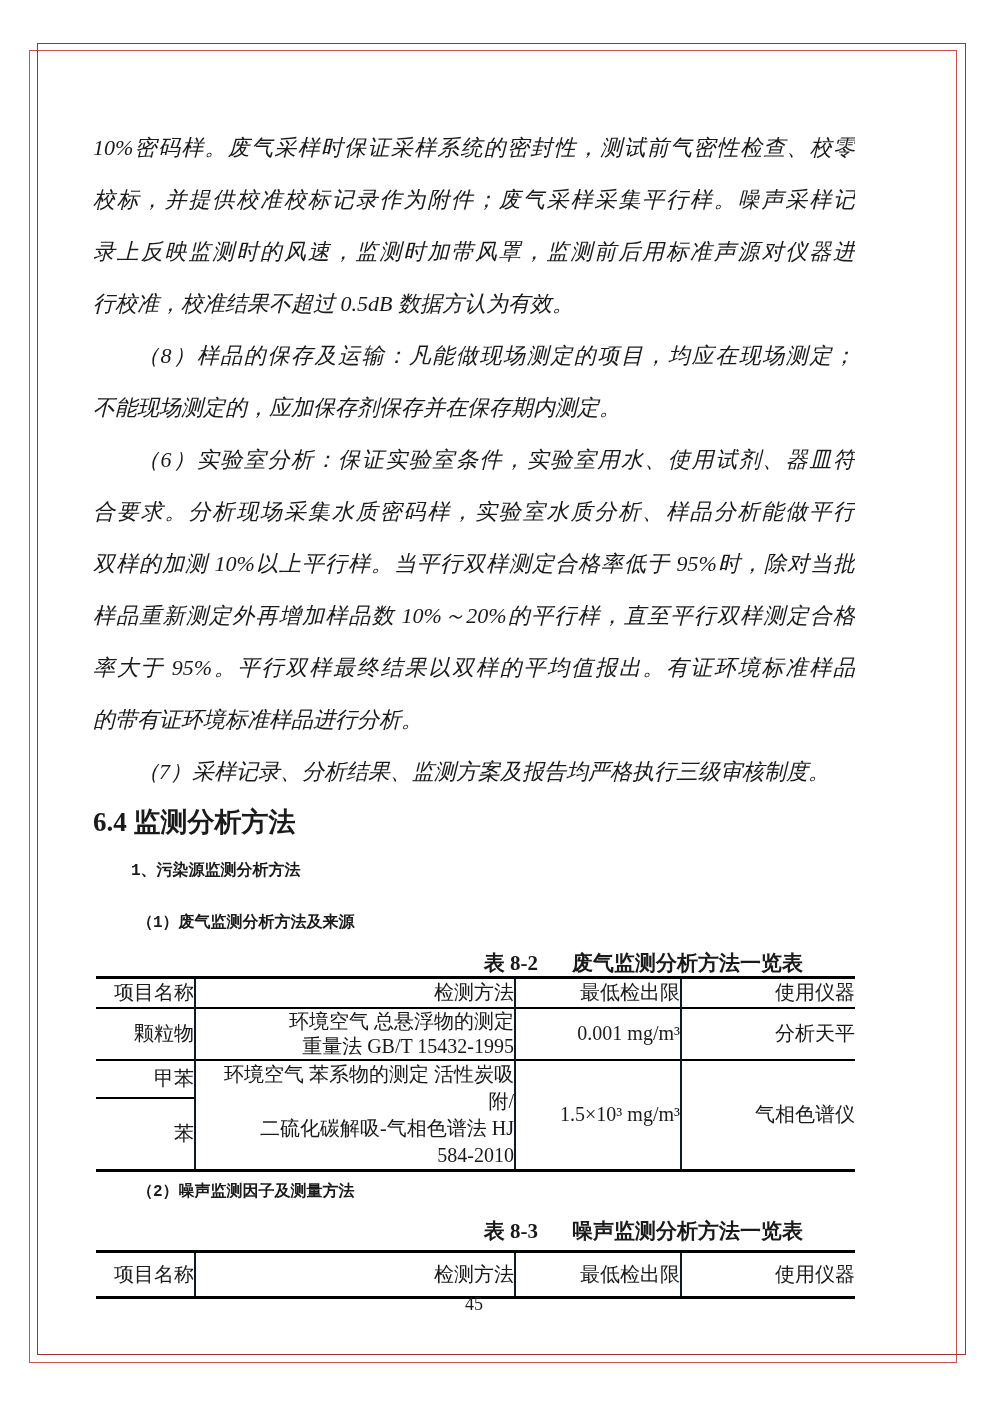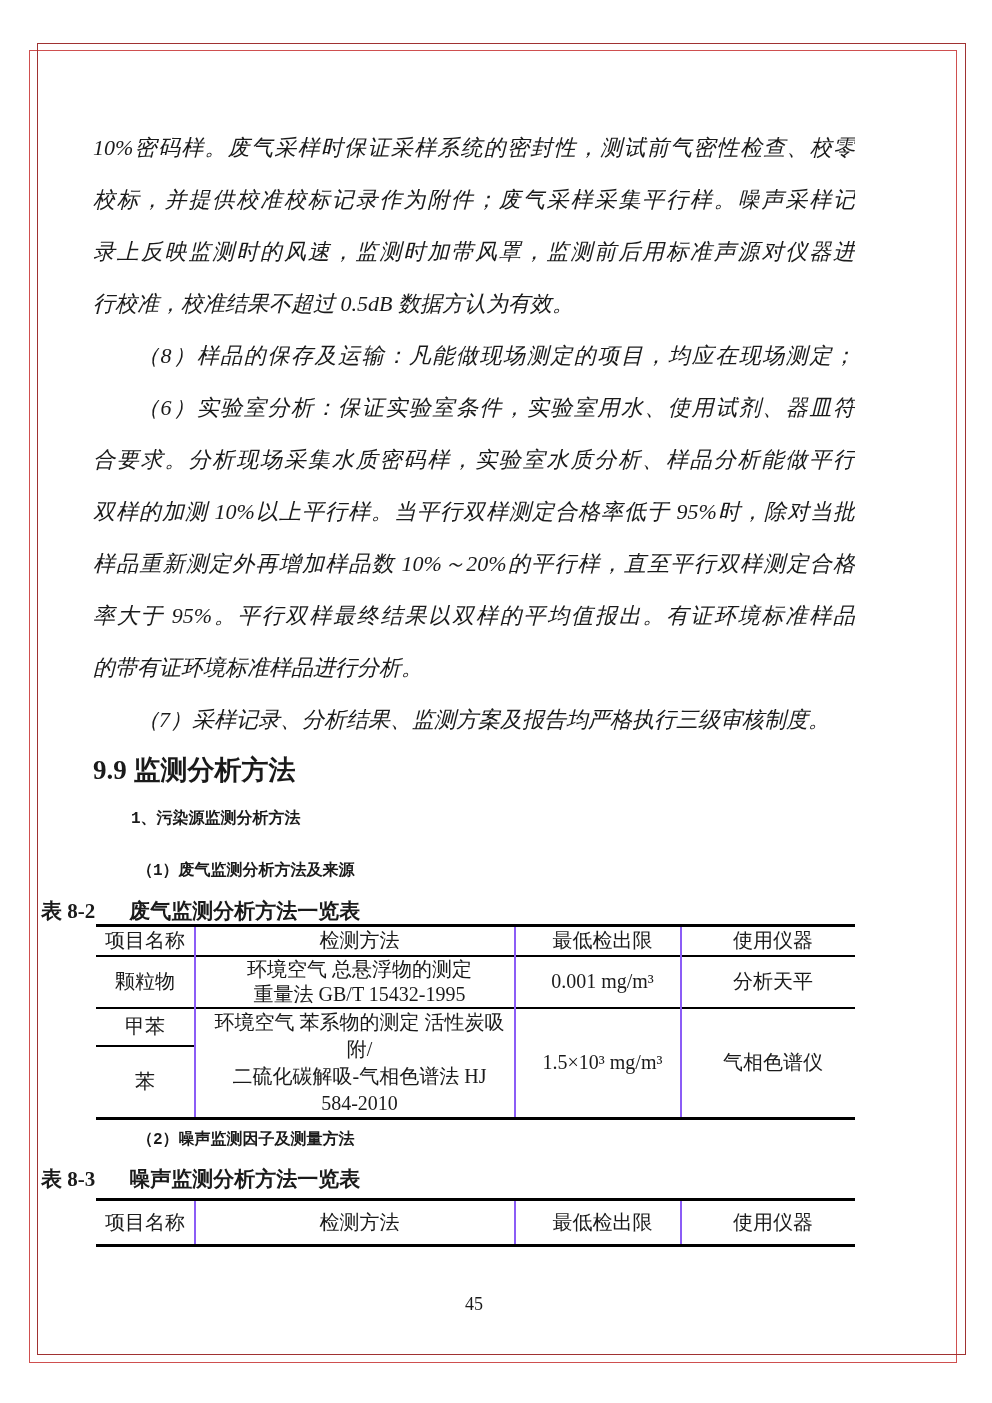--- a/index.html
+++ b/index.html
@@ -56,43 +56,43 @@
     font-weight: bold;
     font-family: Liberation Mono, monospace;
   }
   .h-sub1 { line-height: 50px; height: 50px; padding-left: 38px; }
   .h-sub2 { line-height: 54px; height: 54px; padding-left: 44px; }
   .h-sub3 { line-height: 40px; height: 40px; padding-left: 44px; }
 
   .tcaption {
     font-size: 21px;
     font-weight: bold;
-    text-align: left;
+    text-align: right;
     transform: translateX(-52px);
   }
   .tcaption-82 { line-height: 26px; height: 26px; }
   .tcaption-83 { line-height: 38px; height: 38px; }
   .tcaption .cap-label { margin-right: 34px; }
 
   table.dtable {
     border-collapse: collapse;
     table-layout: fixed;
     width: 759px;
     margin-left: 3px;
     border-top: 3px solid #000;
     border-bottom: 3px solid #000;
     font-size: 20px;
   }
   table.dtable td {
     padding: 0;
-    text-align: center;
+    text-align: right;
     vertical-align: middle;
     border: none;
   }
-  table.dtable td + td { border-left: 2px solid #8b5cf6; padding-left: 9px; }
+  table.dtable td + td { border-left: 2px solid #0f172a; padding-left: 9px; }
   table.dtable tr + tr td { border-top: 2px solid #000; }
   tr.hrow-82 { height: 30px; }
   tr.hrow-83 { height: 46px; }
   tr.row-a { height: 52px; }
   tr.row-b { height: 27px; }
   tr.row-c { height: 55px; }
   .mline { line-height: 25px; }
   .mline3 { line-height: 27px; }
 
   .footer {
@@ -114,36 +114,37 @@
 
   <div>
     <div class="bline">10%密码样。废气采样时保证采样系统的密封性，测试前气密性检查、校零</div>
     <div class="bline">校标，并提供校准校标记录作为附件；废气采样采集平行样。噪声采样记</div>
     <div class="bline">录上反映监测时的风速，监测时加带风罩，监测前后用标准声源对仪器进</div>
     <div class="bline last">行校准，校准结果不超过 0.5dB 数据方认为有效。</div>
   </div>
 
   <div>
     <div class="bline in">（8）样品的保存及运输：凡能做现场测定的项目，均应在现场测定；</div>
+    <div class="bline last">不能现场测定的，应加保存剂保存并在保存期内测定。</div>
   </div>
 
   <div>
     <div class="bline in">（6）实验室分析：保证实验室条件，实验室用水、使用试剂、器皿符</div>
     <div class="bline">合要求。分析现场采集水质密码样，实验室水质分析、样品分析能做平行</div>
     <div class="bline">双样的加测 10%以上平行样。当平行双样测定合格率低于 95%时，除对当批</div>
     <div class="bline">样品重新测定外再增加样品数 10%～20%的平行样，直至平行双样测定合格</div>
     <div class="bline">率大于 95%。平行双样最终结果以双样的平均值报出。有证环境标准样品</div>
     <div class="bline last">的带有证环境标准样品进行分析。</div>
   </div>
 
   <div>
     <div class="bline in last">（7）采样记录、分析结果、监测方案及报告均严格执行三级审核制度。</div>
   </div>
 
-  <div class="h-section">9.9 监测分析方法</div>
+  <div class="h-section">6.4 监测分析方法</div>
   <div class="h-sub h-sub1">1、污染源监测分析方法</div>
   <div class="h-sub h-sub2">（1）废气监测分析方法及来源</div>
 
   <div class="tcaption tcaption-82">
     <span class="cap-label">表 8-2</span><span>废气监测分析方法一览表</span>
   </div>
 
   <table class="dtable">
     <colgroup>
       <col style="width:99px">

